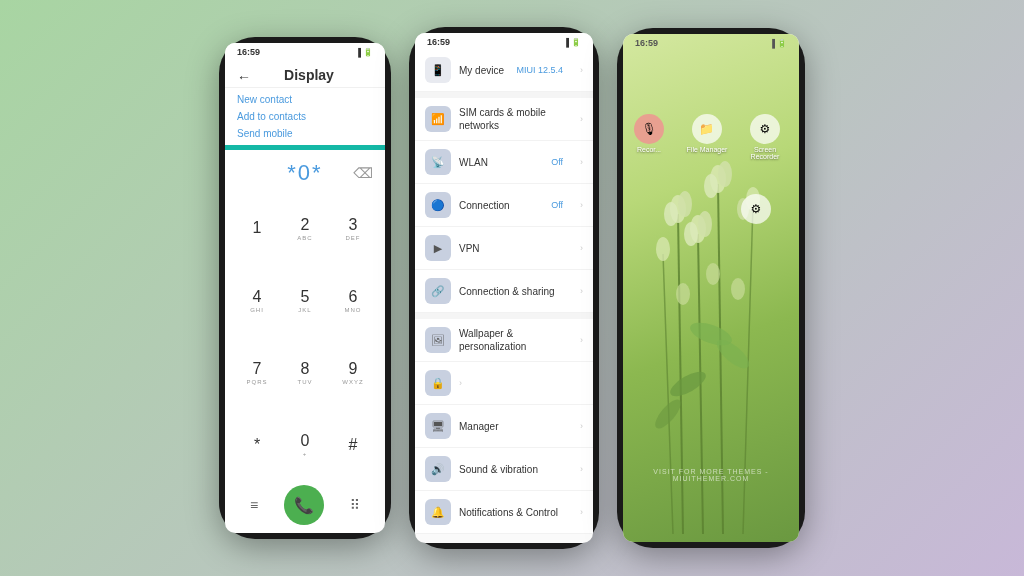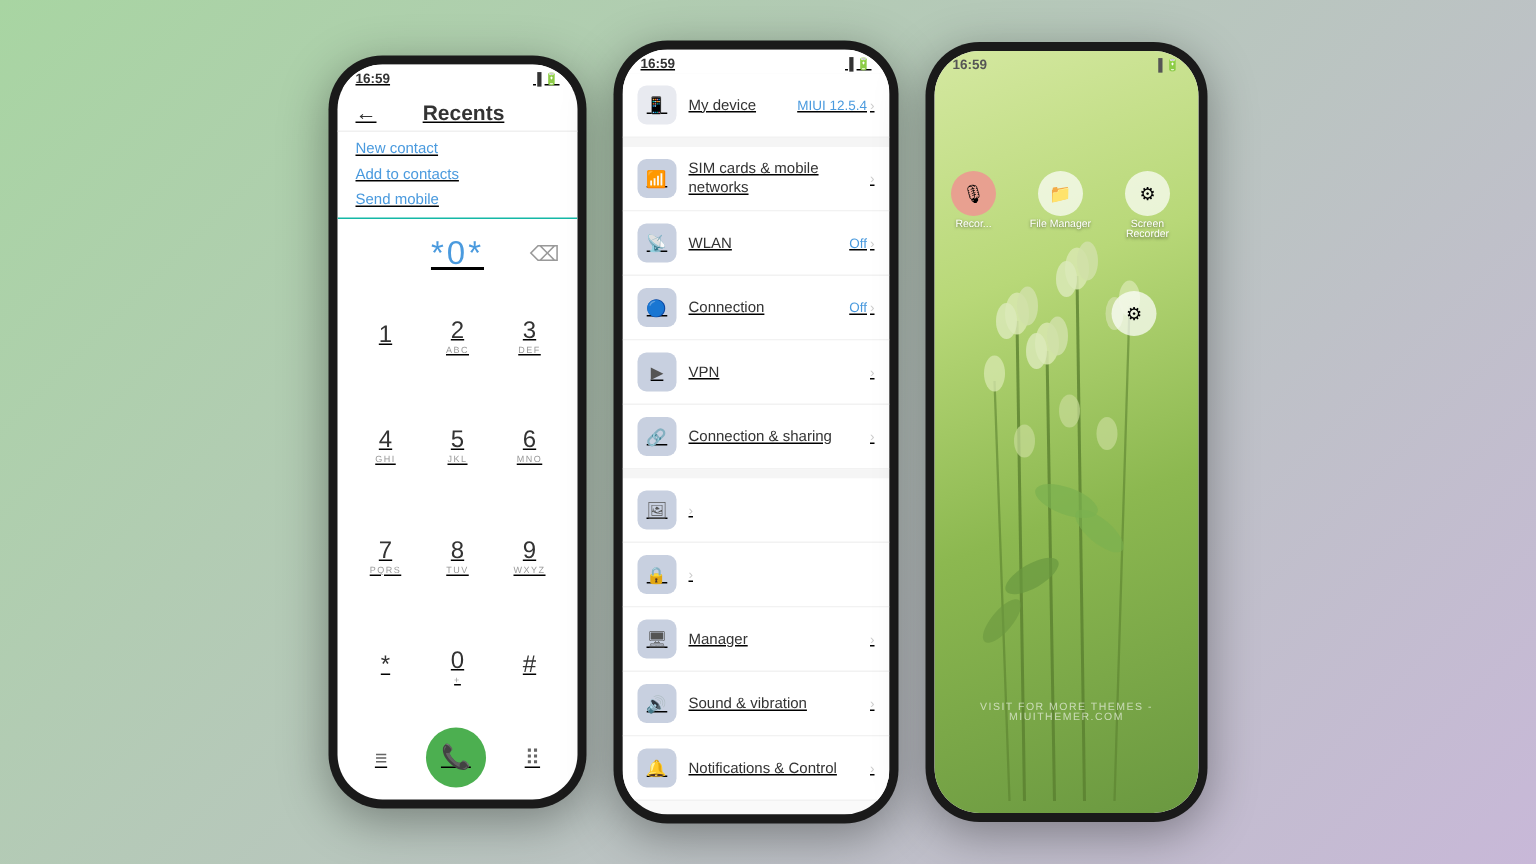--- a/index.html
+++ b/index.html
@@ -20,25 +20,24 @@
       justify-content: center;
     }
     .phone {
       background: #1a1a1a;
       border-radius: 36px;
       padding: 6px;
       box-shadow: 0 8px 32px rgba(0,0,0,0.35);
       position: relative;
     }
     .phone-screen {
-      border-radius: 30px;
+      border-radius: 10px;
       overflow: hidden;
       background: #fff;
       position: relative;
-      text-decoration: underline;
     }
     
     .phone-1 { width: 172px; }
     .phone-1 .phone-screen { width: 160px; height: 490px; }
     
     .phone-2 { width: 190px; }
     .phone-2 .phone-screen { width: 178px; height: 510px; }
     
     .phone-3 { width: 188px; }
     .phone-3 .phone-screen { width: 176px; height: 508px; }
@@ -64,21 +63,21 @@
       padding: 8px 12px 4px;
       border-bottom: 1px solid #f0f0f0;
     }
     .back-arrow { font-size: 14px; color: #333; margin-right: 8px; }
     .recents-title { font-size: 14px; font-weight: 600; color: #333; flex: 1; text-align: center; margin-right: 14px; }
     .recents-actions {
       padding: 6px 12px;
       display: flex;
       flex-direction: column;
       gap: 6px;
-      border-bottom: 1px solid #14b8a6;
+      border-bottom: 5px solid #14b8a6;
     }
     .recents-action-link { font-size: 10px; color: #4a9ade; }
     
     .dialer-display {
       display: flex;
       align-items: center;
       justify-content: center;
       padding: 10px 12px 6px;
       position: relative;
     }
@@ -140,21 +139,21 @@
       background: #e8eaf0;
       border-radius: 6px;
       display: flex; align-items: center; justify-content: center;
       font-size: 11px;
       margin-right: 8px;
       flex-shrink: 0;
       color: #555;
     }
     .settings-item-content { flex: 1; }
     .settings-item-title { font-size: 10px; color: #333; font-weight: 500; line-height: 1.3; }
-    .settings-item-right { display: flex; align-items: flex-end; gap: 2px; }
+    .settings-item-right { display: flex; align-items: flex-end; gap: 17px; }
     .settings-item-value { font-size: 9px; color: #4a9ade; }
     .settings-item-arrow { font-size: 9px; color: #ccc; }
     .settings-divider { height: 6px; background: #f5f5f5; }
 
     
     .home-screen {
       position: relative;
       width: 100%;
       height: 100%;
       overflow: hidden;
@@ -220,21 +219,21 @@
         <div class="status-bar">
           <span>16:59</span>
           <div class="status-icons">
             <span>▐</span>
             <span>🔋</span>
           </div>
         </div>
 
         <div class="recents-header">
           <span class="back-arrow">←</span>
-          <span class="recents-title">Recents</span>
+          <span class="recents-title">Display</span>
         </div>
 
         <div class="recents-actions">
           <span class="recents-action-link">New contact</span>
           <span class="recents-action-link">Add to contacts</span>
           <span class="recents-action-link">Send mobile</span>
         </div>
 
         <div class="dialer-display">
           <span class="dialer-number">*0*</span>
@@ -376,20 +375,23 @@
             </div>
             <div class="settings-item-right">
               <span class="settings-item-arrow">›</span>
             </div>
           </div>
 
           <div class="settings-divider"></div>
 
           <div class="settings-item">
             <div class="settings-item-icon" style="background:#c8d0e0;">🖼</div>
+            <div class="settings-item-content">
+              <div class="settings-item-title">Wallpaper &amp; personalization</div>
+            </div>
             <div class="settings-item-right">
               <span class="settings-item-arrow">›</span>
             </div>
           </div>
 
           <div class="settings-item">
             <div class="settings-item-icon" style="background:#c8d0e0;">🔒</div>
             <div class="settings-item-right">
               <span class="settings-item-arrow">›</span>
             </div>

